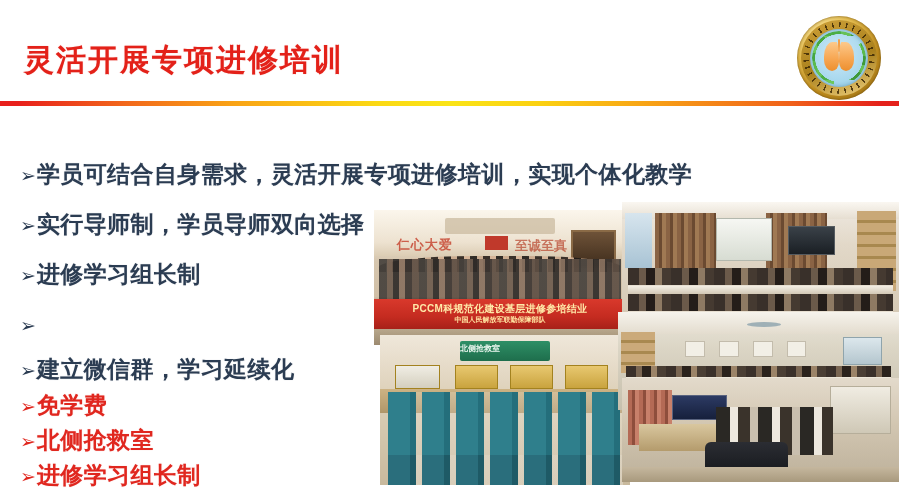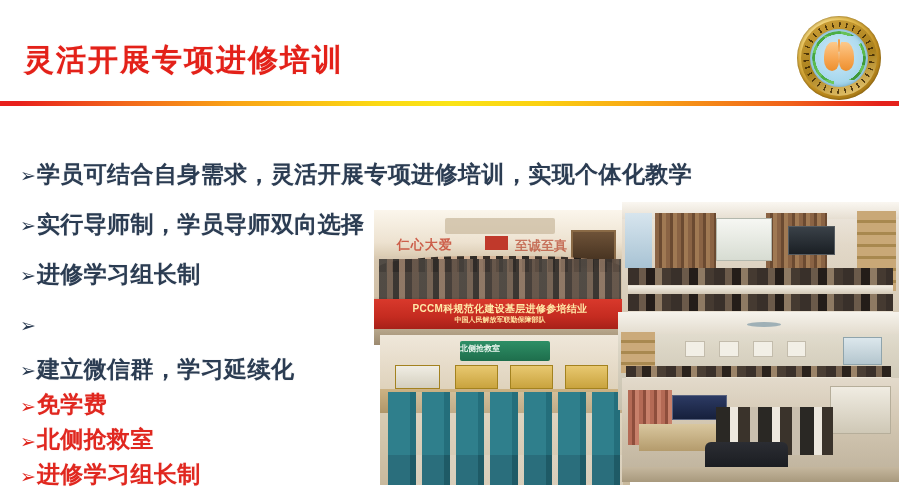--- a/index.html
+++ b/index.html
@@ -113,21 +113,21 @@
     transform:translateY(4px);
   }
   .bullet-row .btext {
     font-size:23px; font-weight:bold;
     line-height:1.05;
     letter-spacing:.4px;
   }
   .bullet-row.dark .arrow, .bullet-row.dark .btext { color:#2B3C52; }
   .bullet-row.red  .arrow, .bullet-row.red  .btext { color:#E0271F; }
   .bullet-row.dark .btext { text-shadow:0 0 1px rgba(43,60,82,.25); }
-  .bullet-row.red  .btext { text-shadow:0 0 1px rgba(224,39,31,.3);font-family:Liberation Serif, serif; }
+  .bullet-row.red  .btext { text-shadow:0 0 1px rgba(224,39,31,.3); }
 
   .bullet-row.gap-big { margin-bottom:26px; }
   .bullet-row.gap-sm  { margin-bottom:11px; }
 
   
   #photo-collage {
     position:absolute; left:360px; top:200px;
     width:539px; height:290px;
     z-index:1;
   }

